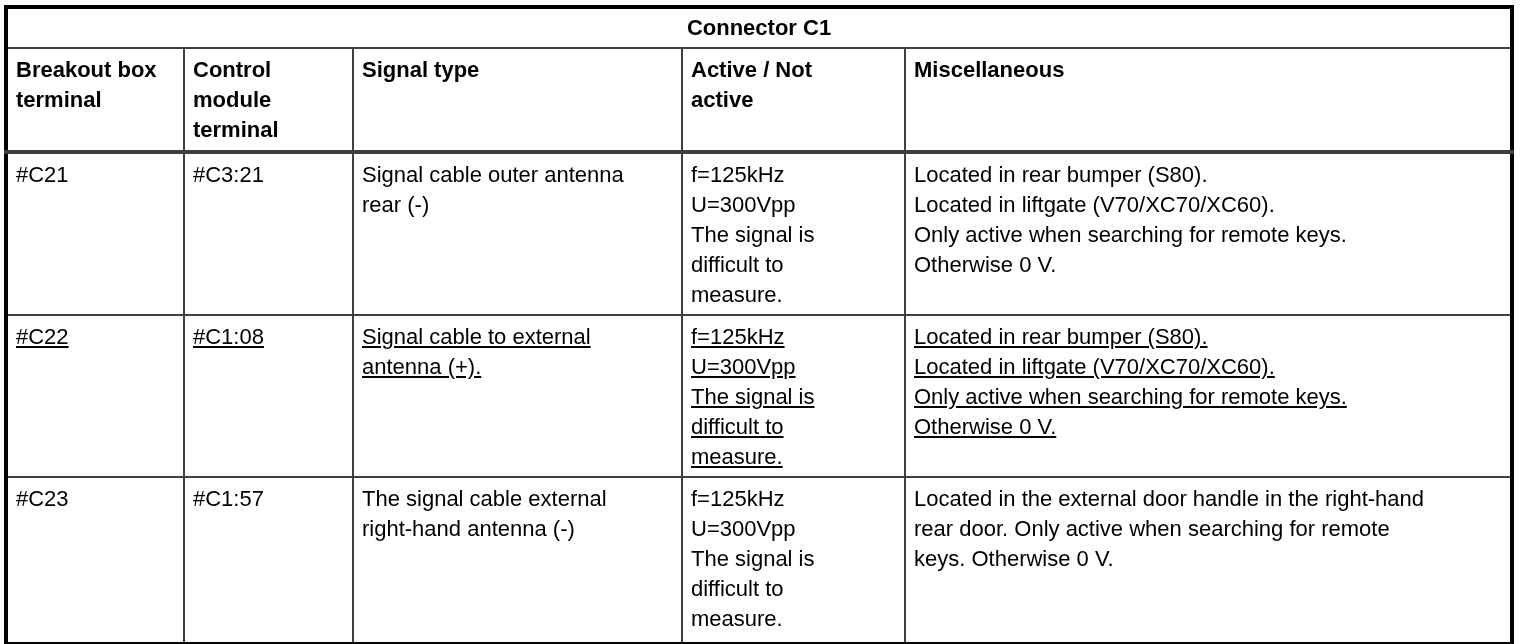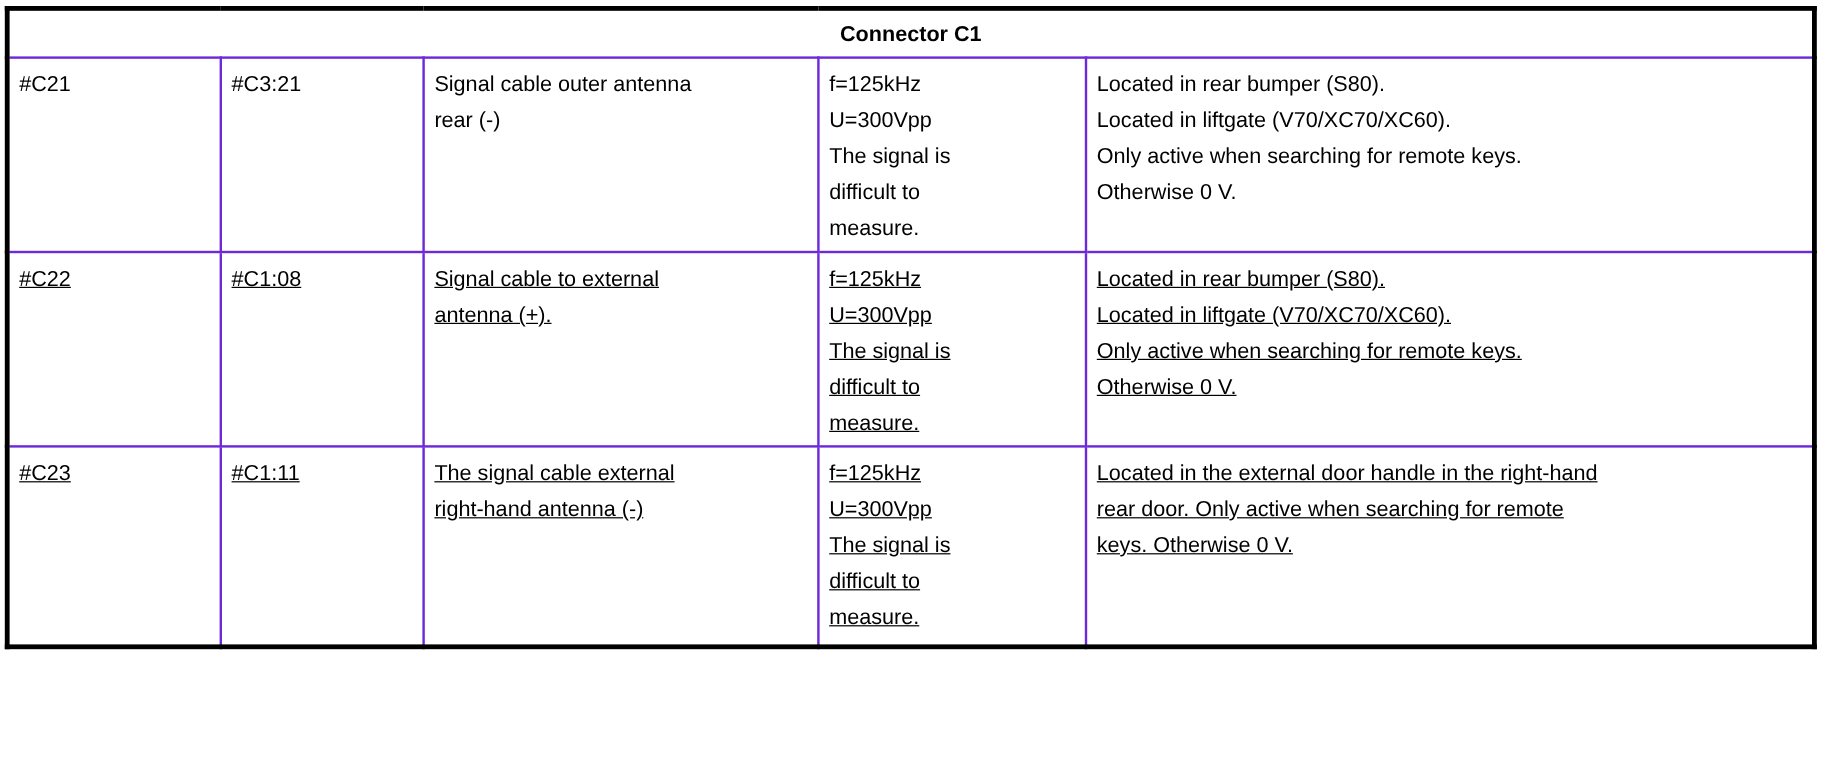--- a/index.html
+++ b/index.html
@@ -19,76 +19,83 @@
     position: absolute;
     left: 4px;
     top: 5px;
     width: 1506px;
     border-collapse: collapse;
     table-layout: fixed;
     border: 4px solid #000000;
   }
   table.connector-table td,
   table.connector-table th {
-    border: 2px solid #6d28d9;
+    border: 2px solid #404040;
     vertical-align: top;
     text-align: left;
     padding: 6px 8px 4px 8px;
-    font-size: 18px;
+    font-size: 22px;
     line-height: 30px;
     overflow: hidden;
     word-wrap: break-word;
   }
   tr.title-row td {
     text-align: center;
     font-weight: bold;
     padding-top: 4px;
     padding-bottom: 4px;
     height: 30px;
     border-bottom-width: 2px;
   }
   tr.header-row th {
     font-weight: bold;
     height: 91px;
     border-bottom-width: 4px;
   }
   tr.data-row-1 td { height: 146px; }
   tr.data-row-2 td { height: 142px; text-decoration: underline; }
-  tr.data-row-3 td { height: 154px; text-decoration: underline; }
+  tr.data-row-3 td { height: 154px; }
 </style>
 </head>
 <body>
 
 <table class="connector-table">
   <colgroup>
     <col style="width:178px">
     <col style="width:169px">
     <col style="width:329px">
     <col style="width:223px">
     <col style="width:607px">
   </colgroup>
   <tbody>
     <tr class="title-row">
       <td colspan="5">Connector C1</td>
+    </tr>
+    <tr class="header-row">
+      <th>Breakout box<br>terminal</th>
+      <th>Control<br>module<br>terminal</th>
+      <th>Signal type</th>
+      <th>Active / Not<br>active</th>
+      <th>Miscellaneous</th>
     </tr>
     <tr class="data-row data-row-1">
       <td>#C21</td>
       <td>#C3:21</td>
       <td>Signal cable outer antenna<br>rear (-)</td>
       <td>f=125kHz<br>U=300Vpp<br>The signal is<br>difficult to<br>measure.</td>
       <td>Located in rear bumper (S80).<br>Located in liftgate (V70/XC70/XC60).<br>Only active when searching for remote keys.<br>Otherwise 0 V.</td>
     </tr>
     <tr class="data-row data-row-2">
       <td>#C22</td>
       <td>#C1:08</td>
       <td>Signal cable to external<br>antenna (+).</td>
       <td>f=125kHz<br>U=300Vpp<br>The signal is<br>difficult to<br>measure.</td>
       <td>Located in rear bumper (S80).<br>Located in liftgate (V70/XC70/XC60).<br>Only active when searching for remote keys.<br>Otherwise 0 V.</td>
     </tr>
     <tr class="data-row data-row-3">
       <td>#C23</td>
-      <td>#C1:11</td>
+      <td>#C1:57</td>
       <td>The signal cable external<br>right-hand antenna (-)</td>
       <td>f=125kHz<br>U=300Vpp<br>The signal is<br>difficult to<br>measure.</td>
       <td>Located in the external door handle in the right-hand<br>rear door. Only active when searching for remote<br>keys. Otherwise 0 V.</td>
     </tr>
   </tbody>
 </table>
 
 </body></html>

